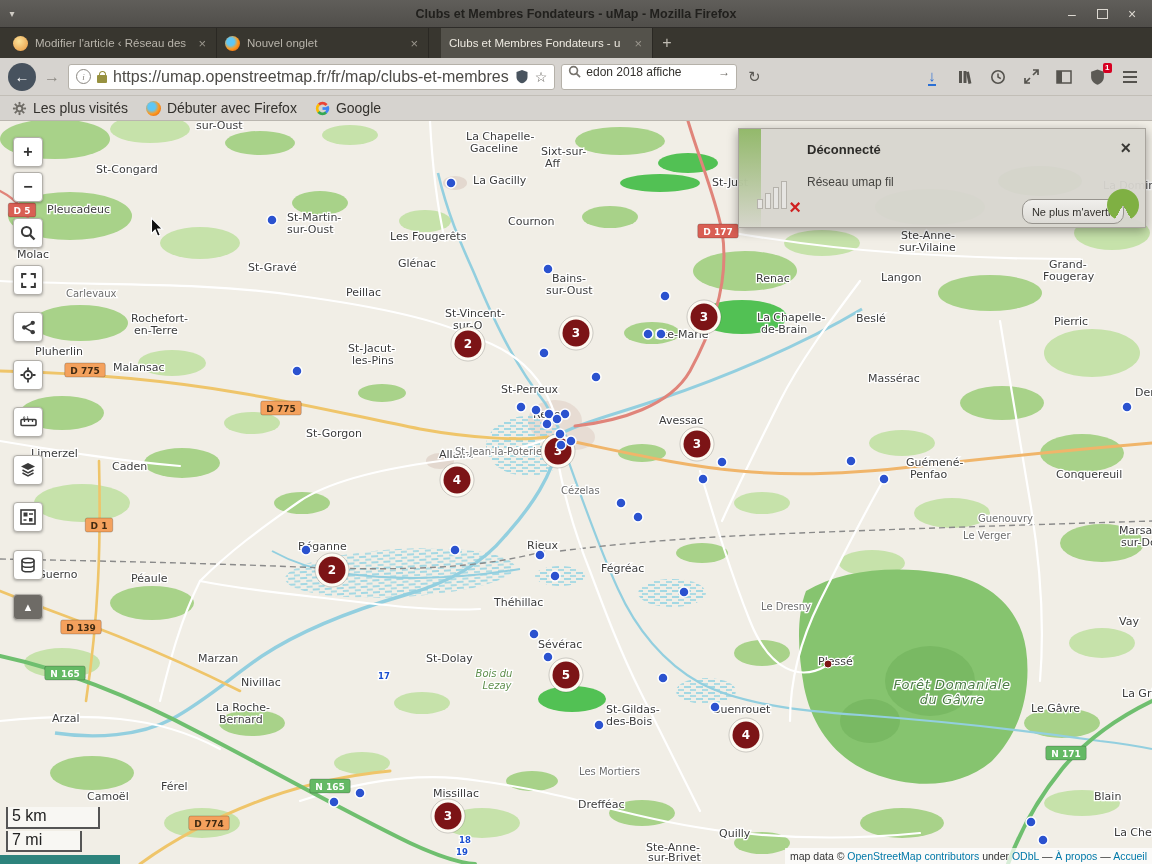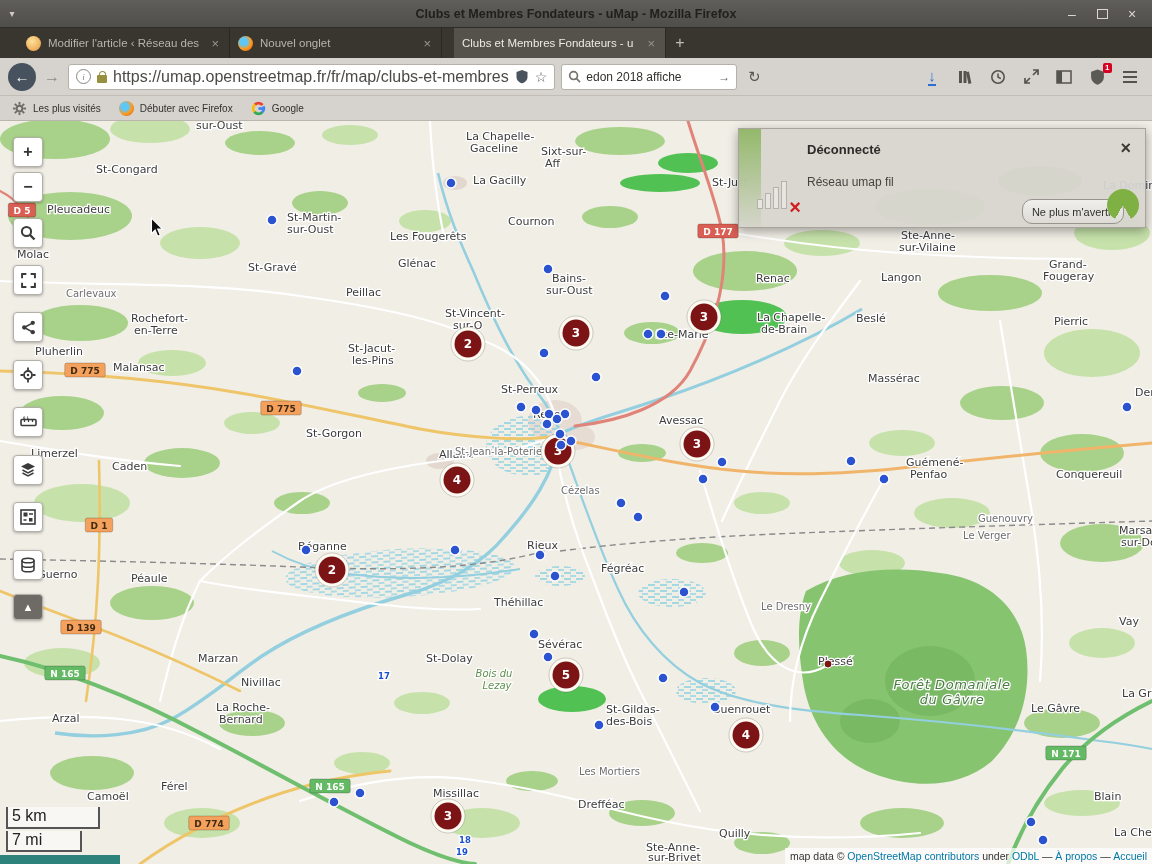--- a/index.html
+++ b/index.html
@@ -8,54 +8,54 @@
 
   
   .titlebar{height:28px;flex:0 0 28px;background:linear-gradient(#605e5a,#504e4a);display:flex;align-items:center;position:relative;border-bottom:1px solid #2e2c29;box-sizing:border-box;}
   .titlebar .win-menu{width:24px;text-align:center;color:#cfcbc4;font-size:10px;}
   .titlebar .title{position:absolute;left:0;right:0;text-align:center;font-size:12.5px;font-weight:bold;color:#21201d;pointer-events:none;}
   .win-controls{margin-left:auto;display:flex;align-items:center;gap:14px;padding-right:12px;z-index:2;}
   .win-controls span{color:#dcd8d1;font-size:14px;line-height:1;display:flex;align-items:center;justify-content:center;width:16px;height:16px;}
   .win-box{width:9px;height:8px;border:1.5px solid #dcd8d1;display:inline-block;}
 
   
-  .tabbar{height:30px;flex:0 0 30px;background:#38362f;display:flex;align-items:stretch;padding-left:18px;}
+  .tabbar{height:30px;flex:0 0 30px;background:#38362f;display:flex;align-items:stretch;padding-left:5px;}
   .tab{width:212px;display:flex;align-items:center;gap:7px;padding:0 8px;border-right:1px solid #2a2823;box-sizing:border-box;color:#b8b4ab;font-size:11.5px;}
   .tab.active{background:#54524b;color:#eeeae1;margin-left:12px;}
   .tab .tlabel{flex:1;white-space:nowrap;overflow:hidden;}
   .tab .tclose{color:#9a968d;font-size:13px;padding:0 2px;}
   .favicon{width:15px;height:15px;border-radius:50%;flex:0 0 15px;}
   .fav-edit{background:radial-gradient(circle at 40% 35%,#fbe29a,#e8963e);}
   .fav-ff{background:radial-gradient(circle at 38% 38%,#5fc7f5 0 28%,#ff9b1f 55%,#e06010 90%);}
   .newtab{width:28px;display:flex;align-items:center;justify-content:center;color:#c2beb5;font-size:16px;}
 
   
   .navbar{height:38px;flex:0 0 38px;background:#d6d3cf;display:flex;align-items:center;gap:6px;padding:0 8px;border-bottom:1px solid #c2beb7;box-sizing:border-box;}
   .back-btn{width:28px;height:28px;border-radius:50%;background:#47525e;color:#fff;display:flex;align-items:center;justify-content:center;font-size:15px;flex:0 0 28px;}
   .fwd-btn{color:#8d8a84;font-size:16px;width:20px;text-align:center;}
   .urlbar{flex:0 0 452px;height:26px;background:#fff;border:1px solid #b5b1a9;border-radius:3px;display:flex;align-items:center;gap:6px;padding:0 7px;box-sizing:border-box;}
   .url-text{flex:1;font-size:16px;color:#4c4a46;white-space:nowrap;overflow:hidden;}
   .ico-sm{display:flex;align-items:center;justify-content:center;}
   .info-circle{width:13px;height:13px;border:1px solid #8a8781;border-radius:50%;color:#8a8781;font-size:9px;font-style:italic;display:flex;align-items:center;justify-content:center;font-family:"Liberation Serif",serif;}
   .lockico{width:10px;height:8px;background:#97913f;border-radius:1px;position:relative;margin-top:4px;}
   .lockico:before{content:"";position:absolute;left:1.5px;top:-4px;width:5px;height:5px;border:1.5px solid #97913f;border-bottom:none;border-radius:4px 4px 0 0;}
   .star{color:#5f5c56;font-size:14px;}
-  .searchbar{flex:0 0 176px;height:26px;background:#fff;border:1px solid #b5b1a9;border-radius:3px;display:flex;align-items:center;gap:5px;padding:0 6px;box-sizing:border-box;}
+  .searchbar{flex:0 0 176px;height:26px;background:#fff;border:1px solid #b5b1a9;border-radius:3px;display:flex;gap:5px;padding:0 6px;box-sizing:border-box;}
   .search-text{flex:1;font-size:12px;color:#33312d;white-space:nowrap;overflow:hidden;}
   .go-arrow{color:#6d6a64;font-size:12px;}
   .reload{color:#5a5854;font-size:15px;width:22px;text-align:center;}
   .nav-right{margin-left:auto;display:flex;align-items:center;gap:9px;padding-right:2px;}
   .nicon{width:24px;height:24px;display:flex;align-items:center;justify-content:center;position:relative;color:#55534e;}
   .dl-arrow{color:#2b6fd4;font-weight:bold;font-size:15px;border-bottom:2px solid #2b6fd4;line-height:1;padding-bottom:1px;}
   .burger{width:14px;height:2px;background:#55534e;box-shadow:0 -5px 0 #55534e,0 5px 0 #55534e;}
   .ubadge{position:absolute;top:-2px;right:-3px;background:#d70022;color:#fff;font-size:8px;line-height:1;padding:1px 2.5px;border-radius:2px;font-weight:bold;}
 
   
   .bookbar{height:25px;flex:0 0 25px;background:#d6d3cf;display:flex;align-items:center;gap:18px;padding:0 12px;border-bottom:1px solid #bab6af;box-sizing:border-box;}
-  .bm{display:flex;align-items:center;gap:6px;font-size:10px;color:#33312d;}
+  .bm{display:flex;align-items:center;gap:6px;font-size:14px;color:#33312d;}
   .gicon{width:15px;height:15px;flex:0 0 15px;}
 
   
   .map{position:relative;flex:1;width:1152px;height:743px;overflow:hidden;background:#f1eee6;}
   #mapsvg{position:absolute;left:0;top:0;}
   text{font-family:"DejaVu Sans",sans-serif;}
   .lbl{font-size:11px;fill:#3c3c3c;stroke:#fff;stroke-width:2.6px;paint-order:stroke;}
   .lbl.sm{font-size:10px;fill:#6e6e6e;}
   .lbl.g{font-style:italic;fill:#5f8f4d;font-size:10px;text-anchor:middle;}
   .lbl.G{font-style:italic;fill:#4c7d45;font-size:13px;letter-spacing:.6px;text-anchor:middle;}

